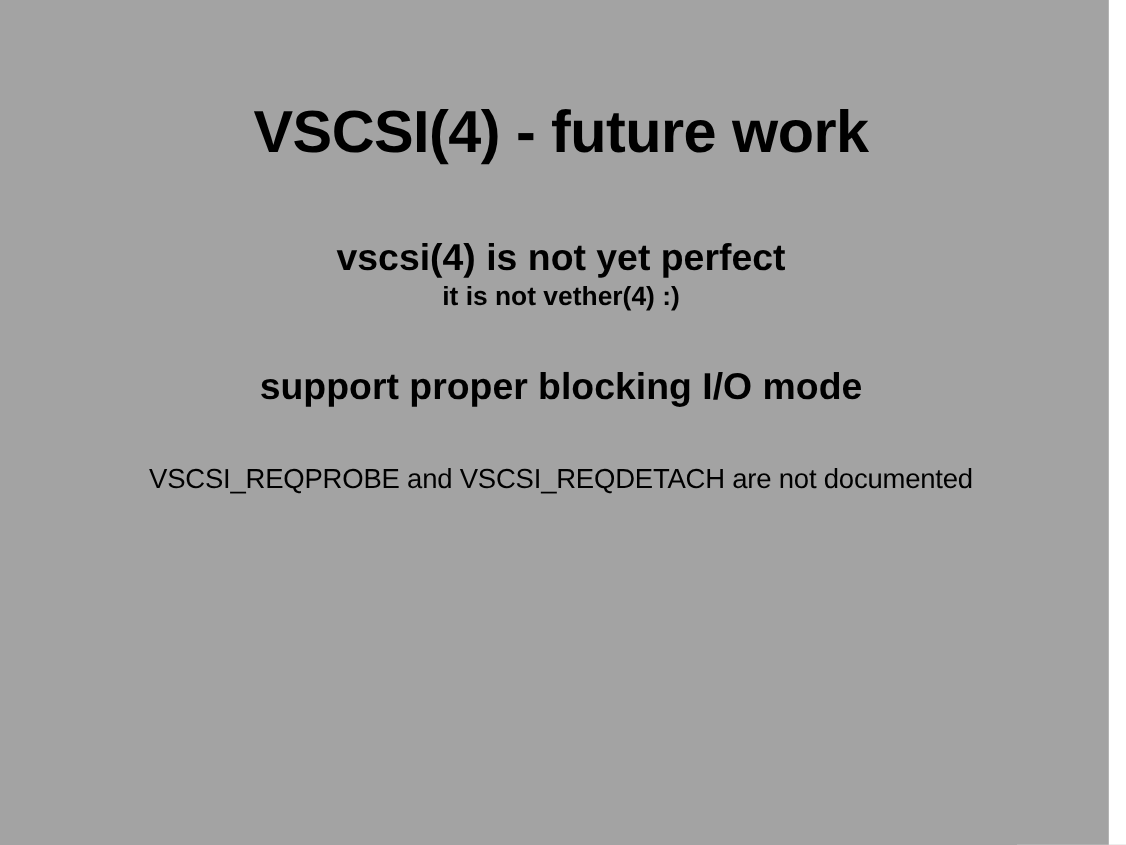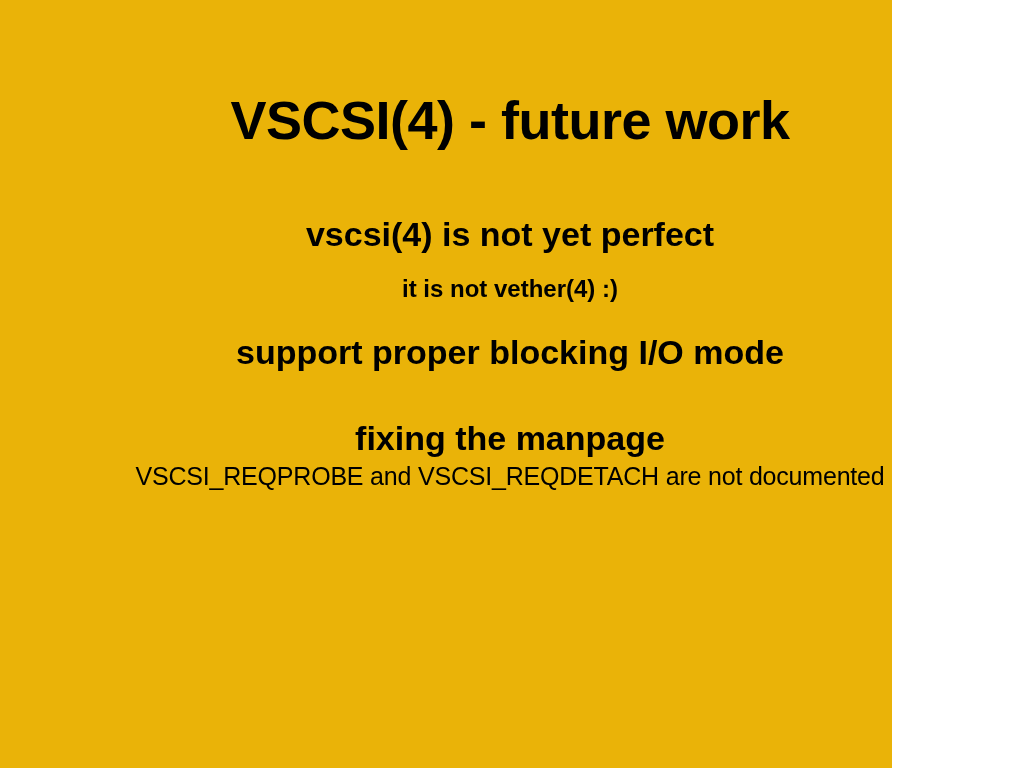--- a/index.html
+++ b/index.html
@@ -11,23 +11,23 @@
     width: 1024px;
     height: 768px;
     background: #ffffff;
     font-family: "Liberation Sans", sans-serif;
     color: #000000;
     overflow: hidden;
   }
 
   .slide {
     position: relative;
-    width: 892px;
+    width: 1008px;
     height: 768px;
-    background: #eab308;
+    background: #a3a3a3;
     box-sizing: border-box;
   }
 
   .slide-title {
     position: absolute;
     left: 0;
     top: 92px;
     width: 1020px;
     text-align: center;
     font-size: 54px;
@@ -56,21 +56,21 @@
     color: #000000;
     white-space: nowrap;
   }
 
   .line-minor {
     font-size: 24px;
     font-weight: bold;
     line-height: 1.22;
     color: #000000;
     white-space: nowrap;
-    margin-top: 20px;
+    margin-top: 1px;
   }
 
   .line-minor-wide {
     font-size: 25px;
     font-weight: normal;
     line-height: 1.22;
     color: #000000;
     white-space: nowrap;
     margin-top: 3px;
     letter-spacing: -0.2px;
@@ -86,17 +86,16 @@
   <div class="body-block block-1">
     <div class="line-major">vscsi(4) is not yet perfect</div>
     <div class="line-minor">it is not vether(4) :)</div>
   </div>
 
   <div class="body-block block-2">
     <div class="line-major">support proper blocking I/O mode</div>
   </div>
 
   <div class="body-block block-3">
-    <div class="line-major">fixing the manpage</div>
     <div class="line-minor-wide">VSCSI_REQPROBE and VSCSI_REQDETACH are not documented</div>
   </div>
 
 </div>
 
 </body></html>

